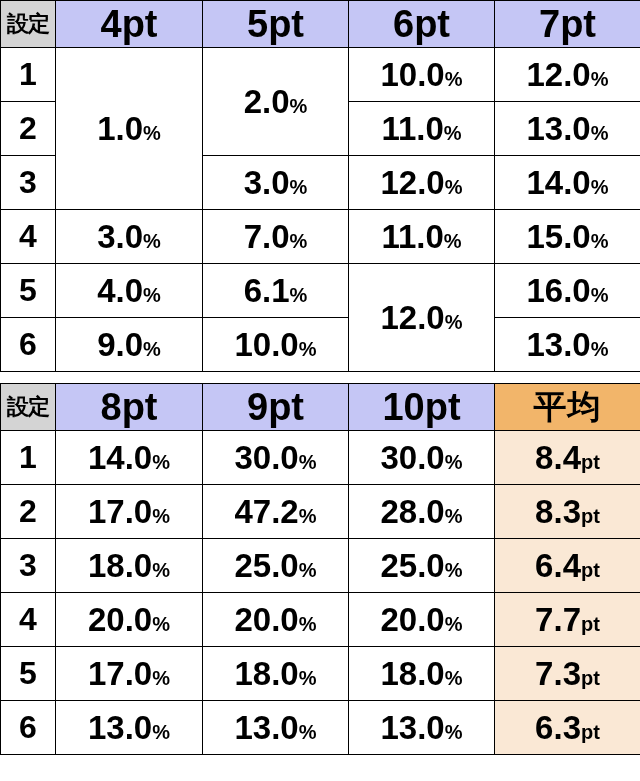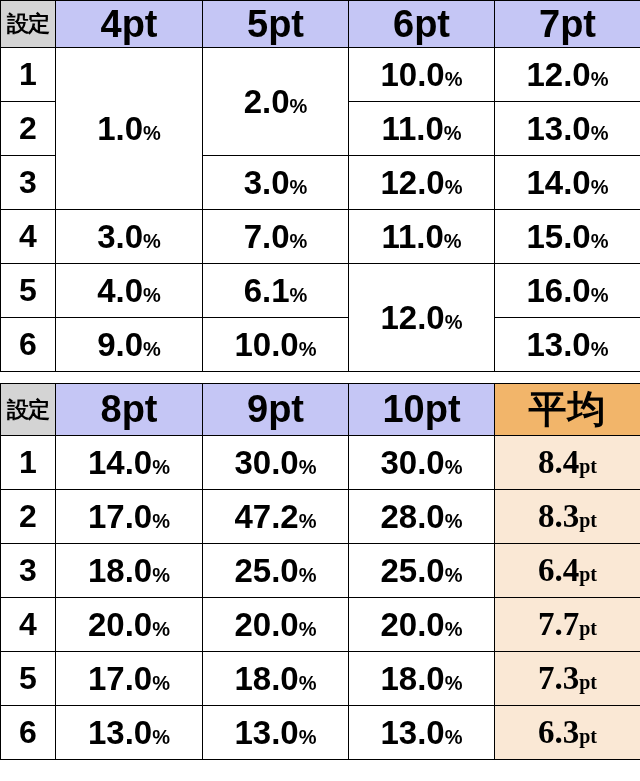--- a/index.html
+++ b/index.html
@@ -51,21 +51,21 @@
   th.pt-head {
     background: #c5c6f5;
     height: 47px;
     font-size: 38px;
     font-weight: bold;
     color: #000000;
   }
   th.avg-head {
     background: #f2b56a;
     height: 47px;
-    font-size: 38px;
+    font-size: 33px;
     font-weight: bold;
     color: #000000;
     letter-spacing: 1px;
   }
 
   
   tr.body-row { height: 54px; }
   td.setting-cell {
     font-size: 32px;
     font-weight: bold;
@@ -76,21 +76,20 @@
     background: #ffffff;
     color: #000000;
     text-align: right;
     padding-right: 6px;
   }
   td.avg-cell {
     background: #fae8d5;
     color: #000000;
     text-align: right;
     padding-right: 6px;
-    font-family: Liberation Serif, serif;
   }
   .num {
     font-size: 33px;
     font-weight: bold;
     line-height: 1;
   }
   .unit {
     font-size: 20px;
     font-weight: bold;
     line-height: 1;

